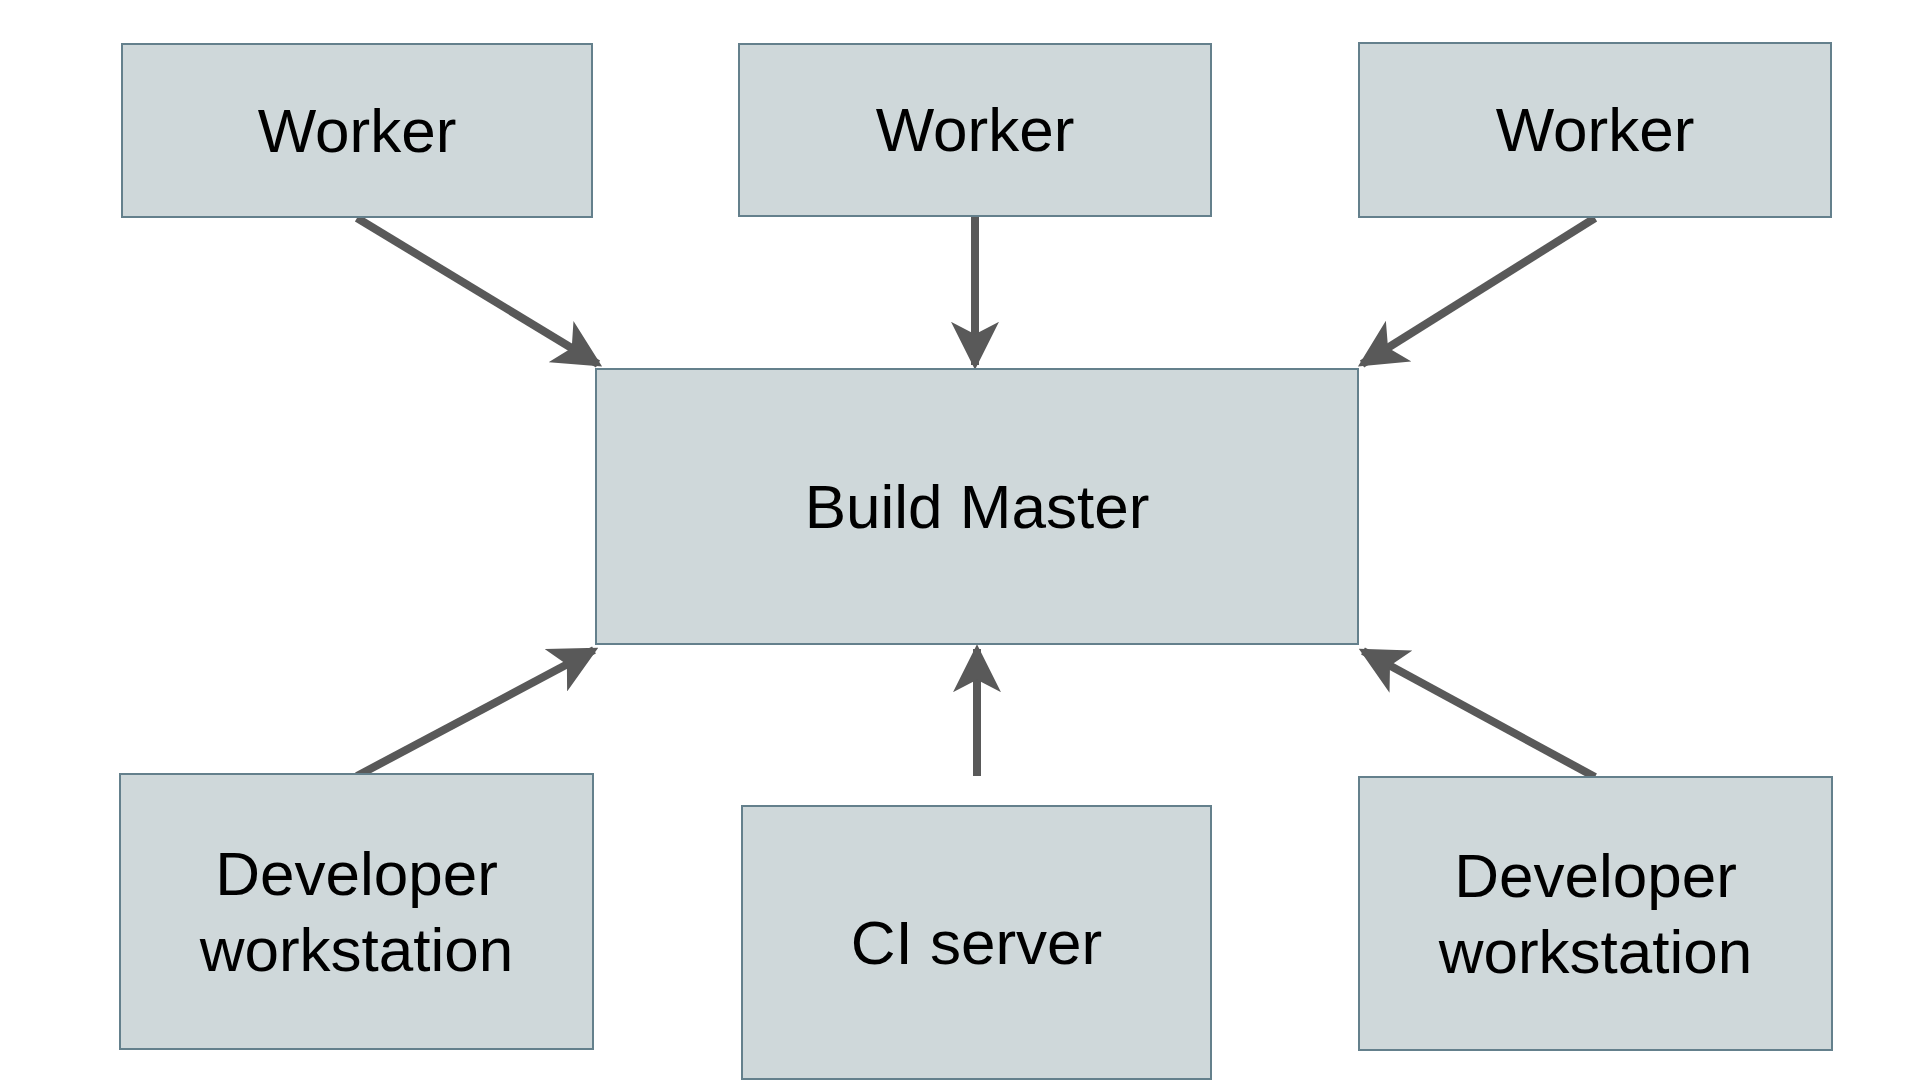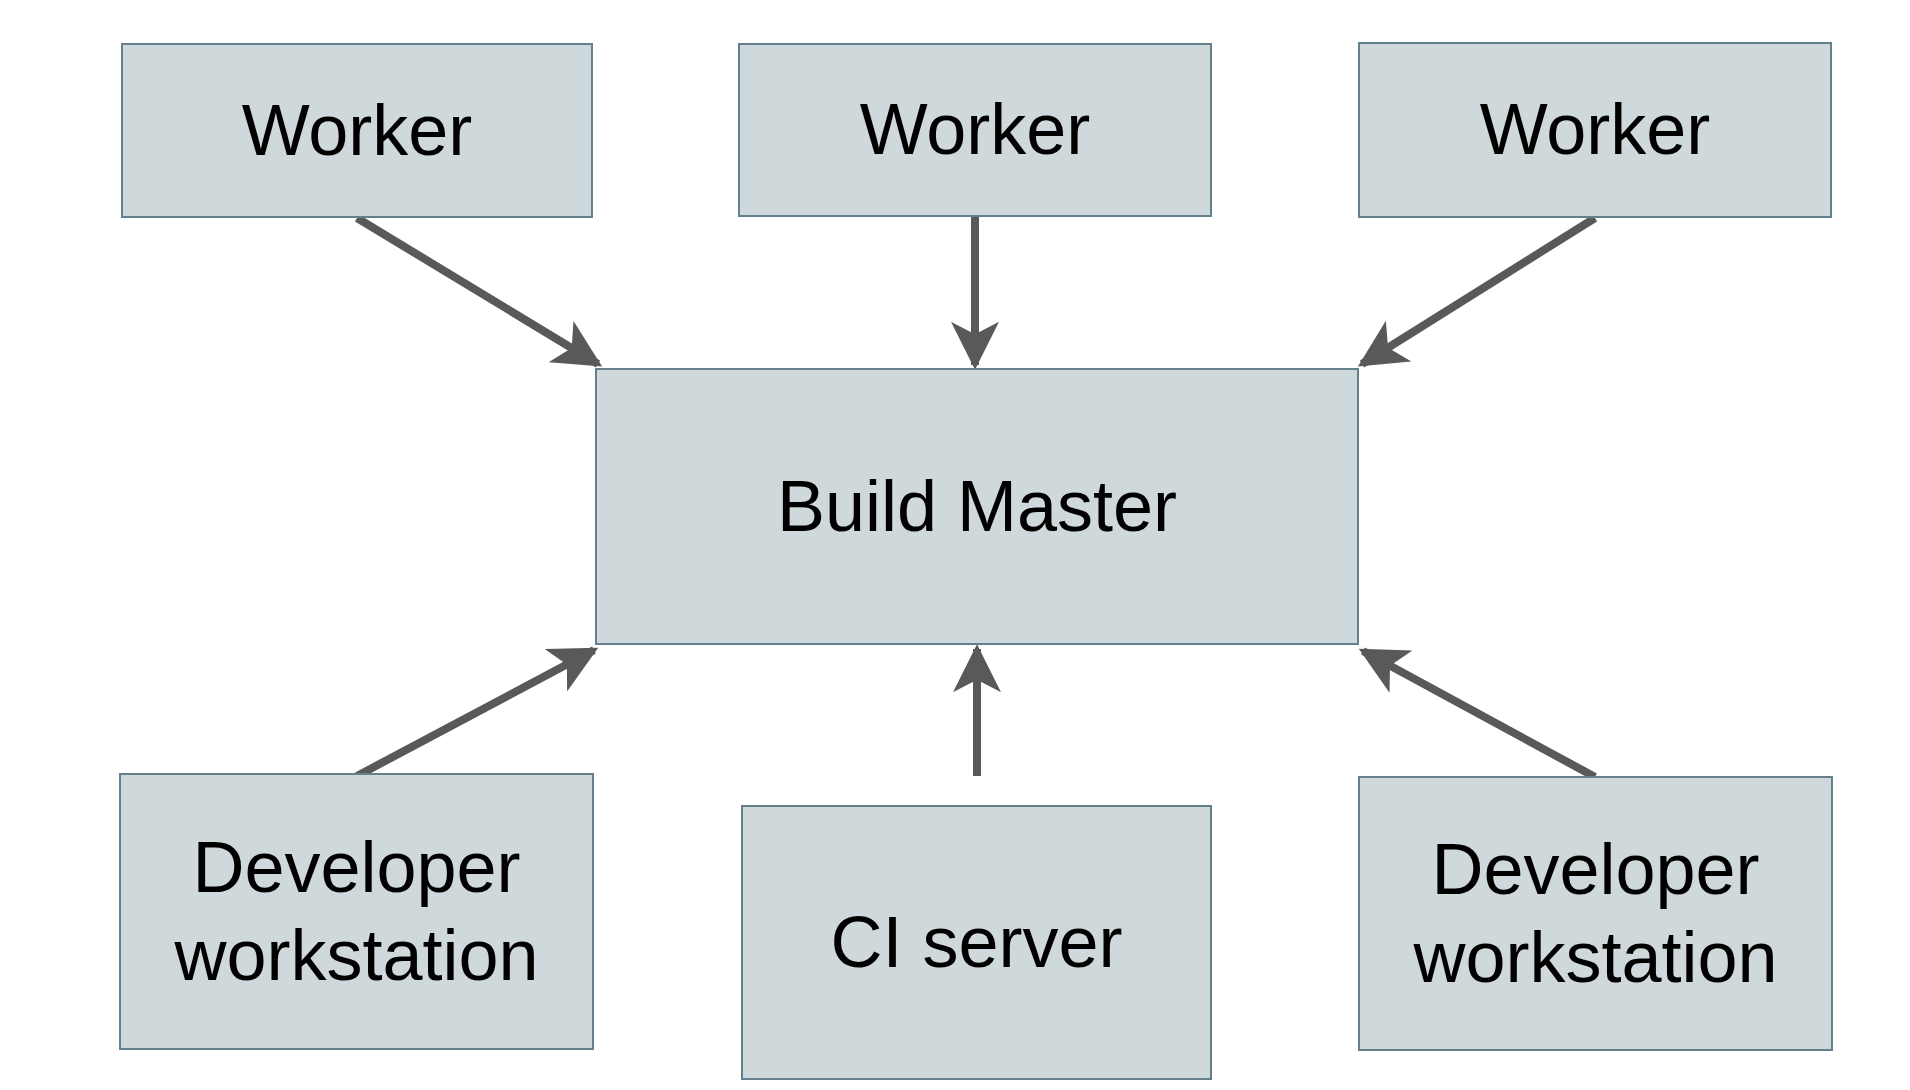--- a/index.html
+++ b/index.html
@@ -32,21 +32,21 @@
     position:absolute;
     background:var(--node-fill);
     border:2px solid var(--node-border);
     display:flex;
     align-items:center;
     justify-content:center;
     text-align:center;
   }
   .node-label{
     color:var(--text);
-    font-size:72px;
+    font-size:62px;
     line-height:1.22;
     letter-spacing:0px;
   }
   
   #node-worker-1{left:121px;top:43px;width:472px;height:175px;}
   #node-worker-2{left:738px;top:43px;width:474px;height:174px;}
   #node-worker-3{left:1358px;top:42px;width:474px;height:176px;}
   #node-build-master{left:595px;top:368px;width:764px;height:277px;text-align:right;}
   #node-developer-workstation-left{left:119px;top:773px;width:475px;height:277px;}
   #node-ci-server{left:741px;top:805px;width:471px;height:275px;}

